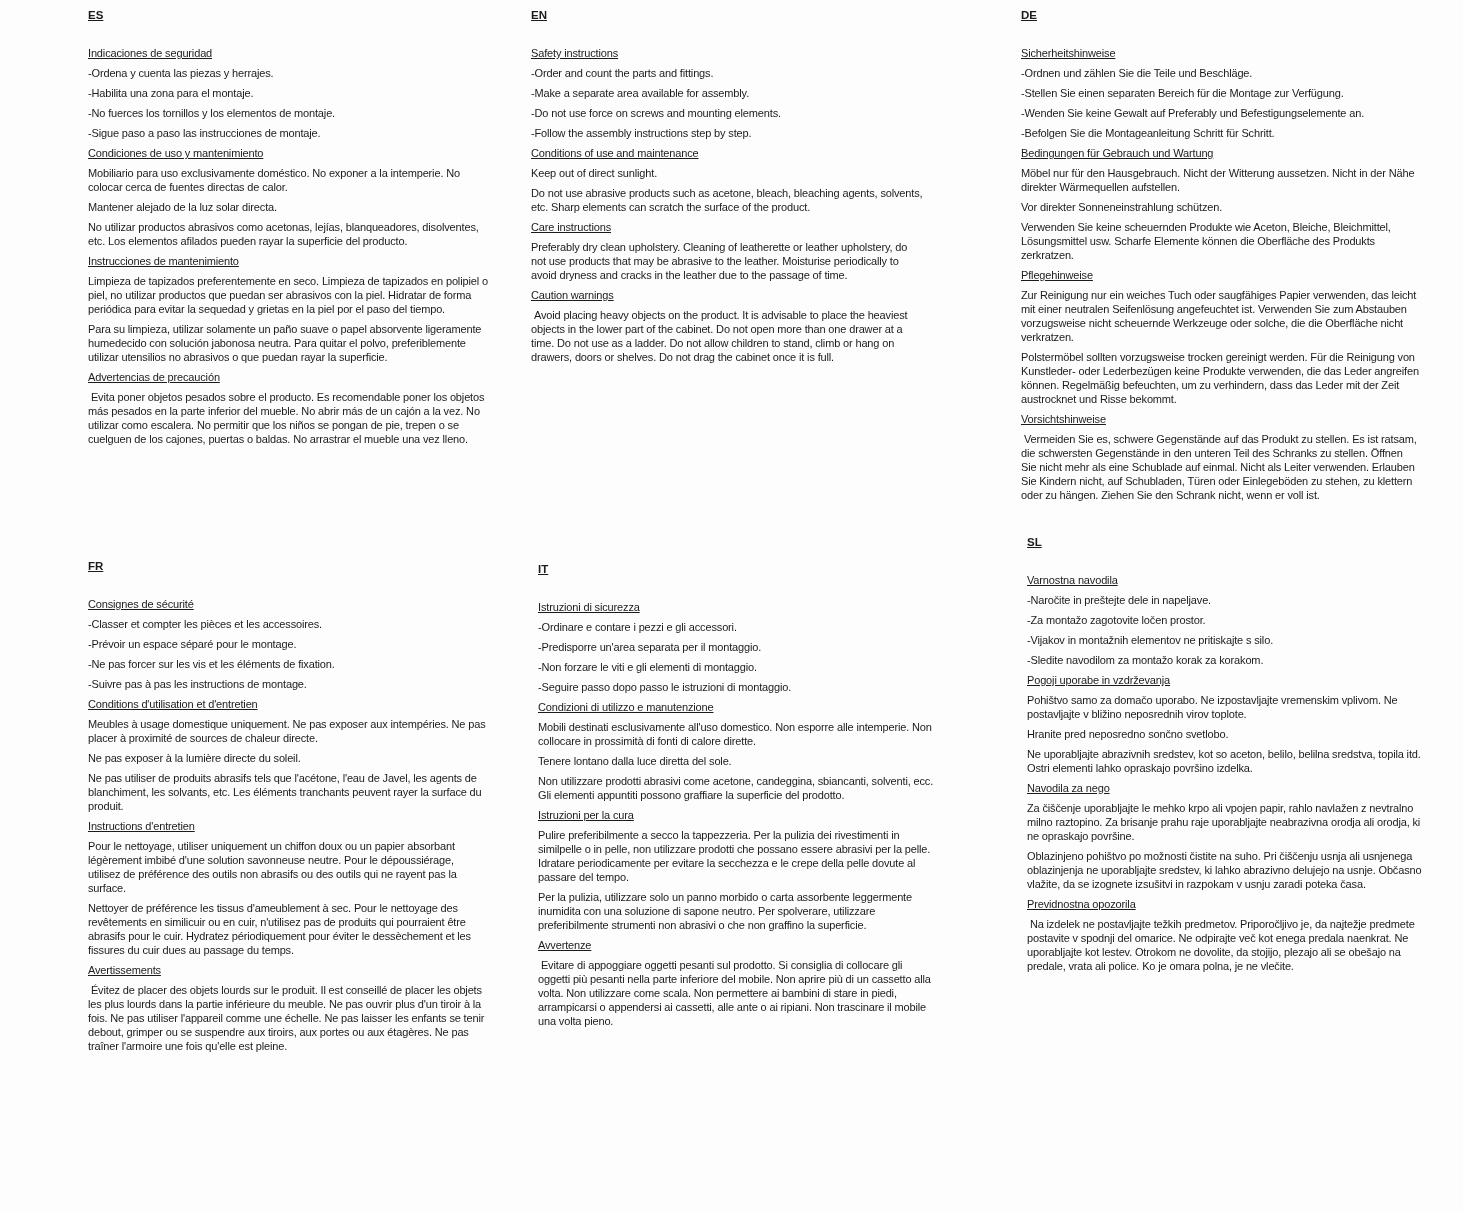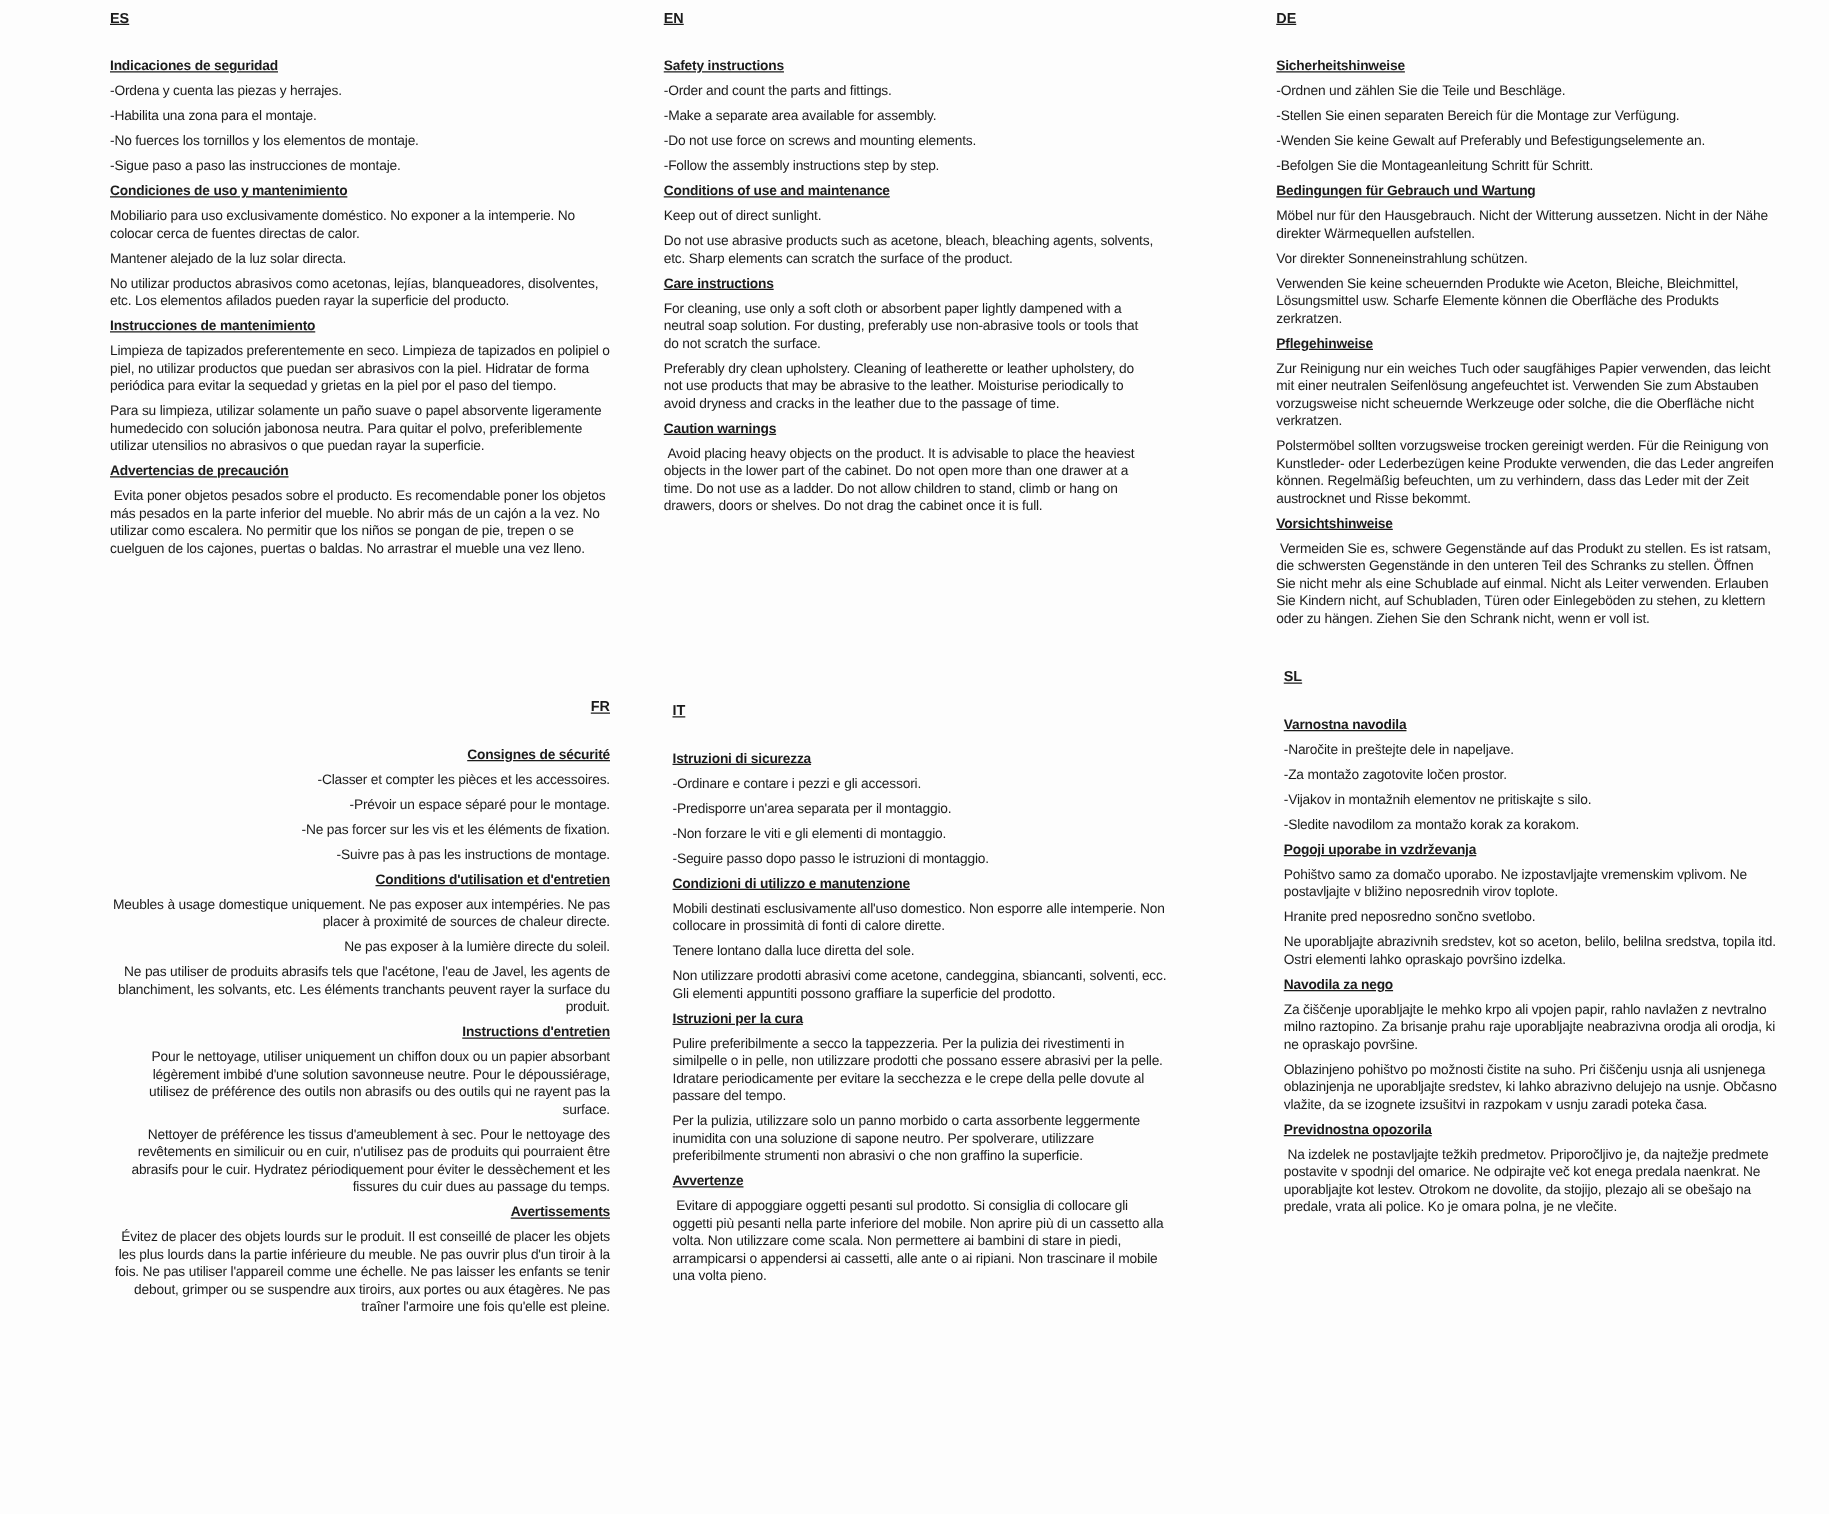--- a/index.html
+++ b/index.html
@@ -16,37 +16,37 @@
   .lang-label {
     font-weight: bold;
     font-size: 11.5px;
     line-height: 14px;
     margin: 0 0 24px 0;
     text-decoration: underline;
   }
   .sec-heading {
     font-size: 11px;
     line-height: 14px;
-    font-weight: bold;
+    font-weight: normal;
     text-decoration: underline;
     margin: 0 0 6px 0;
     letter-spacing: -0.15px;
   }
   .sec-para {
     font-size: 11px;
     line-height: 14px;
     margin: 0 0 6px 0;
     letter-spacing: -0.15px;
     white-space: pre-wrap;
   }
   
   #block-es { left: 88px;  top: 8px;   width: 400px; }
   #block-en { left: 531px; top: 8px;   width: 392px; }
   #block-de { left: 1021px;top: 8px;   width: 400px; }
-  #block-fr { left: 88px;  top: 559px; width: 400px; text-align: right; }
+  #block-fr { left: 88px;  top: 559px; width: 400px; }
   #block-it { left: 538px; top: 562px; width: 396px; }
   #block-sl { left: 1027px;top: 535px; width: 400px; }
 </style>
 </head>
 <body>
 
 <section id="block-es" class="lang-block">
   <div class="lang-label">ES</div>
   <div class="sections">
       <h2 class="sec-heading">Indicaciones de seguridad</h2>
@@ -71,21 +71,20 @@
   <div class="sections">
       <h2 class="sec-heading">Safety instructions</h2>
       <p class="sec-para">-Order and count the parts and fittings.</p>
       <p class="sec-para">-Make a separate area available for assembly.</p>
       <p class="sec-para">-Do not use force on screws and mounting elements.</p>
       <p class="sec-para">-Follow the assembly instructions step by step.</p>
       <h2 class="sec-heading">Conditions of use and maintenance</h2>
       <p class="sec-para">Keep out of direct sunlight.</p>
       <p class="sec-para">Do not use abrasive products such as acetone, bleach, bleaching agents, solvents, etc. Sharp elements can scratch the surface of the product.</p>
       <h2 class="sec-heading">Care instructions</h2>
-      <p class="sec-para">For cleaning, use only a soft cloth or absorbent paper lightly dampened with a neutral soap solution. For dusting, preferably use non-abrasive tools or tools that do not scratch the surface.</p>
       <p class="sec-para">Preferably dry clean upholstery. Cleaning of leatherette or leather upholstery, do not use products that may be abrasive to the leather. Moisturise periodically to avoid dryness and cracks in the leather due to the passage of time.</p>
       <h2 class="sec-heading">Caution warnings</h2>
       <p class="sec-para"> Avoid placing heavy objects on the product. It is advisable to place the heaviest objects in the lower part of the cabinet. Do not open more than one drawer at a time. Do not use as a ladder. Do not allow children to stand, climb or hang on drawers, doors or shelves. Do not drag the cabinet once it is full.</p>
     </div>
 </section>
 
 <section id="block-de" class="lang-block">
   <div class="lang-label">DE</div>
   <div class="sections">
       <h2 class="sec-heading">Sicherheitshinweise</h2>

